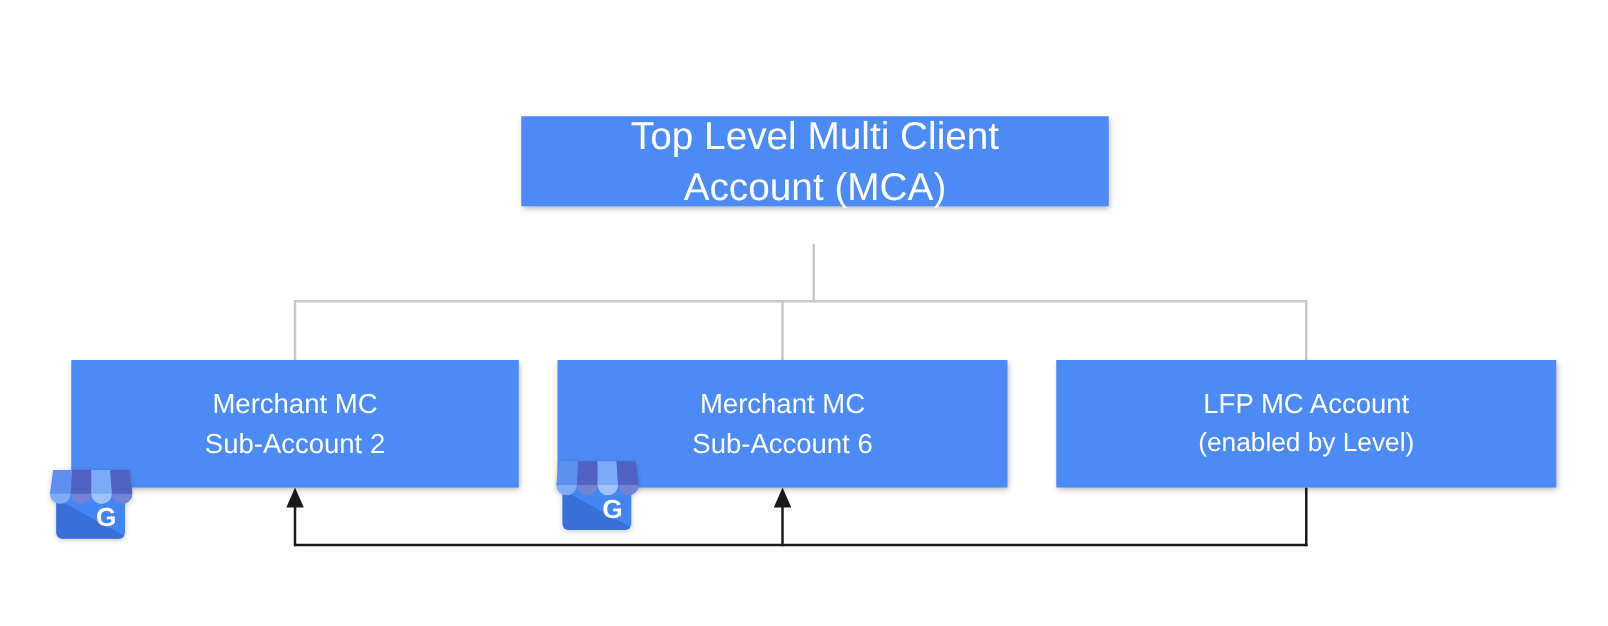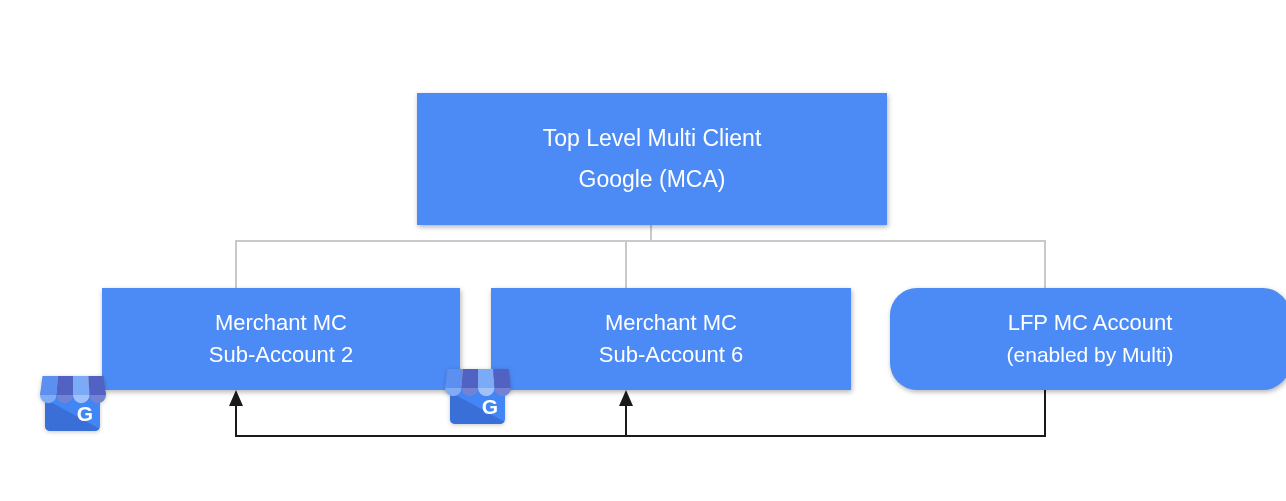--- a/index.html
+++ b/index.html
@@ -27,34 +27,33 @@
     color: #ffffff;
     display: flex;
     flex-direction: column;
     align-items: center;
     justify-content: center;
     text-align: center;
     box-shadow: 1px 2px 5px rgba(0,0,0,0.30);
   }
   .node-top {
     left: 417px; top: 93px;
-    width: 470px; height: 132px;
-    font-size: 23px;
+    width: 470px; height: 72px;
+    font-size: 31px;
     line-height: 41px;
   }
   .node-child {
     top: 288px;
     height: 102px;
     font-size: 22px;
     line-height: 32px;
-    margin-left: 45px;
   }
   .node-child-1 { left: 57px;  width: 358px; }
   .node-child-2 { left: 446px; width: 360px; }
-  .node-child-3 { left: 845px; width: 400px; border-radius: 27px; }
+  .node-child-3 { left: 845px; width: 400px; }
   .node-line { white-space: nowrap; }
   .node-line.sub { font-size: 21px; }
   .gmb-icon {
     position: absolute;
     width: 66px;
     height: 60px;
     filter: drop-shadow(0 1px 2px rgba(0,0,0,0.22));
   }
   .gmb-icon-1 { left: 40px;  top: 373px; }
   .gmb-icon-2 { left: 445px; top: 366px; }
@@ -87,36 +86,36 @@
       <line x1="626" y1="437" x2="626" y2="404"></line>
     </g>
     <g fill="#1a1a1a" stroke="none">
       <polygon points="229,406 243,406 236,390"></polygon>
       <polygon points="619,406 633,406 626,390"></polygon>
     </g>
   </svg>
 
   <div class="node node-top">
     <div class="node-line">Top Level Multi Client</div>
-    <div class="node-line">Google (MCA)</div>
+    <div class="node-line">Account (MCA)</div>
   </div>
 
   <div class="node node-child node-child-1">
     <div class="node-line">Merchant MC</div>
     <div class="node-line">Sub-Account 2</div>
   </div>
 
   <div class="node node-child node-child-2">
     <div class="node-line">Merchant MC</div>
     <div class="node-line">Sub-Account 6</div>
   </div>
 
   <div class="node node-child node-child-3">
     <div class="node-line">LFP MC Account</div>
-    <div class="node-line sub">(enabled by Multi)</div>
+    <div class="node-line sub">(enabled by Level)</div>
   </div>
 
   <svg class="gmb-icon gmb-icon-1" viewBox="0 0 66 60" xmlns="http://www.w3.org/2000/svg">
     <defs>
       <clipPath id="bodyClip1">
           <rect x="5" y="20" width="55" height="38" rx="5"></rect>
         </clipPath>
     </defs>
     <rect x="5" y="20" width="55" height="38" rx="5" fill="#4285f4"></rect>
     <polygon points="5,26 60,56 60,58 5,58" clip-path="url(#bodyClip1)" fill="#3a6fd8"></polygon>

